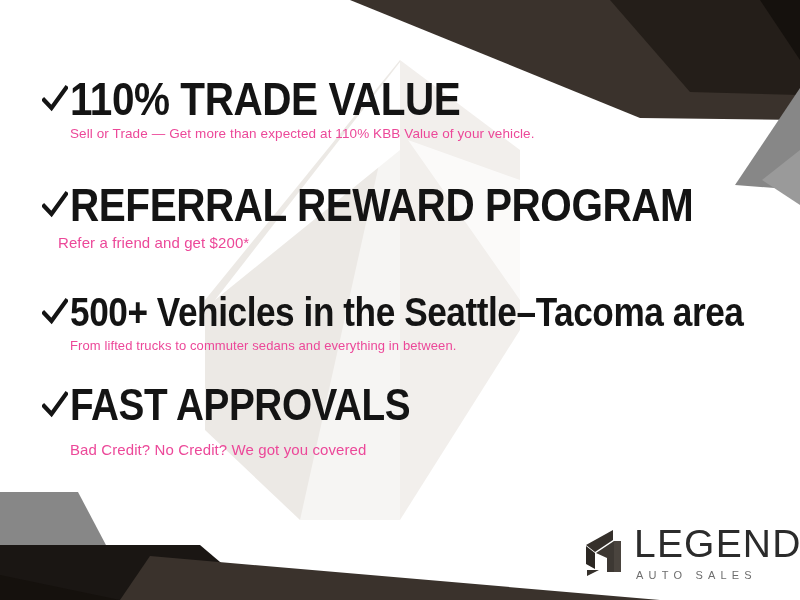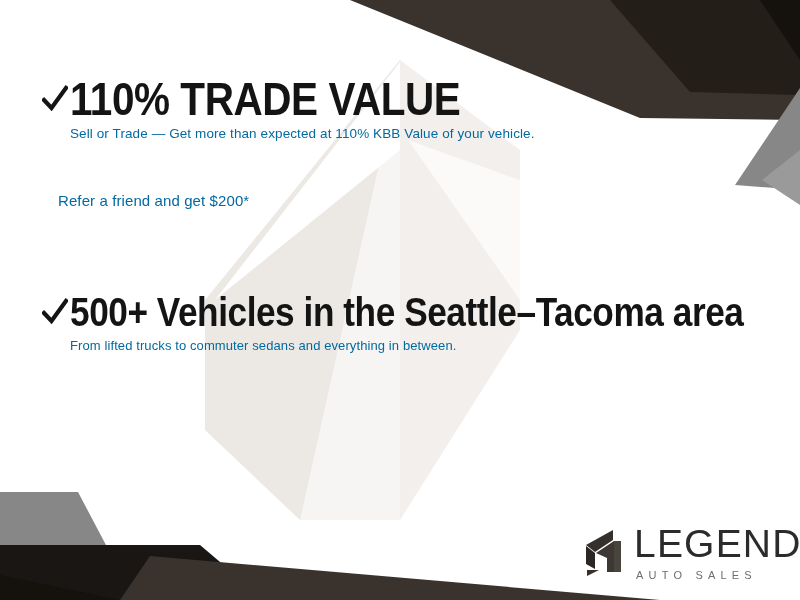--- a/index.html
+++ b/index.html
@@ -67,21 +67,21 @@
     color: #141414;
     letter-spacing: -0.5px;
     line-height: 0.92;
     transform: scaleX(0.88);
     transform-origin: left center;
   }
   .subline {
     font-family: "Liberation Sans", sans-serif;
     font-weight: 400;
     font-size: 13.5px;
-    color: #0369a1;
+    color: #ec4899;
     margin-top: 6px;
     white-space: nowrap;
     letter-spacing: 0.1px;
   }
 
   
   #feature-0 { top: 78px; }
   #feature-0 .headline { font-size: 46px; }
   #feature-0 .subline  { margin-left: 28px; }
 
@@ -172,34 +172,47 @@
       <div class="feature-head">
         <svg class="check-icon" viewBox="0 0 26 30" aria-hidden="true">
           <path d="M2 16 L9.5 24 L24 4" fill="none" stroke="#141414" stroke-width="4.2" stroke-linecap="square" stroke-linejoin="miter"></path>
         </svg>
         <span class="headline">110% TRADE VALUE</span>
       </div>
       <div class="subline">Sell or Trade — Get more than expected at 110% KBB Value of your vehicle.</div>
     </div>
 
     <div class="feature" id="feature-1">
+      <div class="feature-head">
+        <svg class="check-icon" viewBox="0 0 26 30" aria-hidden="true">
+          <path d="M2 16 L9.5 24 L24 4" fill="none" stroke="#141414" stroke-width="4.2" stroke-linecap="square" stroke-linejoin="miter"></path>
+        </svg>
+        <span class="headline">REFERRAL REWARD PROGRAM</span>
+      </div>
       <div class="subline">Refer a friend and get $200*</div>
     </div>
 
     <div class="feature" id="feature-2">
       <div class="feature-head">
         <svg class="check-icon" viewBox="0 0 26 30" aria-hidden="true">
           <path d="M2 16 L9.5 24 L24 4" fill="none" stroke="#141414" stroke-width="4.2" stroke-linecap="square" stroke-linejoin="miter"></path>
         </svg>
         <span class="headline">500+ Vehicles in the Seattle–Tacoma area</span>
       </div>
       <div class="subline">From lifted trucks to commuter sedans and everything in between.</div>
     </div>
 
     <div class="feature" id="feature-3">
+      <div class="feature-head">
+        <svg class="check-icon" viewBox="0 0 26 30" aria-hidden="true">
+          <path d="M2 16 L9.5 24 L24 4" fill="none" stroke="#141414" stroke-width="4.2" stroke-linecap="square" stroke-linejoin="miter"></path>
+        </svg>
+        <span class="headline">FAST APPROVALS</span>
+      </div>
+      <div class="subline">Bad Credit? No Credit? We got you covered</div>
     </div>
 
   </div>
 
   <div class="logo">
     <svg class="logo-mark" viewBox="0 0 44 50" aria-hidden="true">
       <polygon points="3,17 30,2 30,12 12,24" fill="#35302b"></polygon>
       <polygon points="3,18 12,25 12,41 3,36" fill="#2b2723"></polygon>
       <polygon points="13,25 31,13 31,44 24,44 24,30" fill="#3d3833"></polygon>
       <polygon points="31,13 38,13 38,44 31,44" fill="#4a443e"></polygon>

